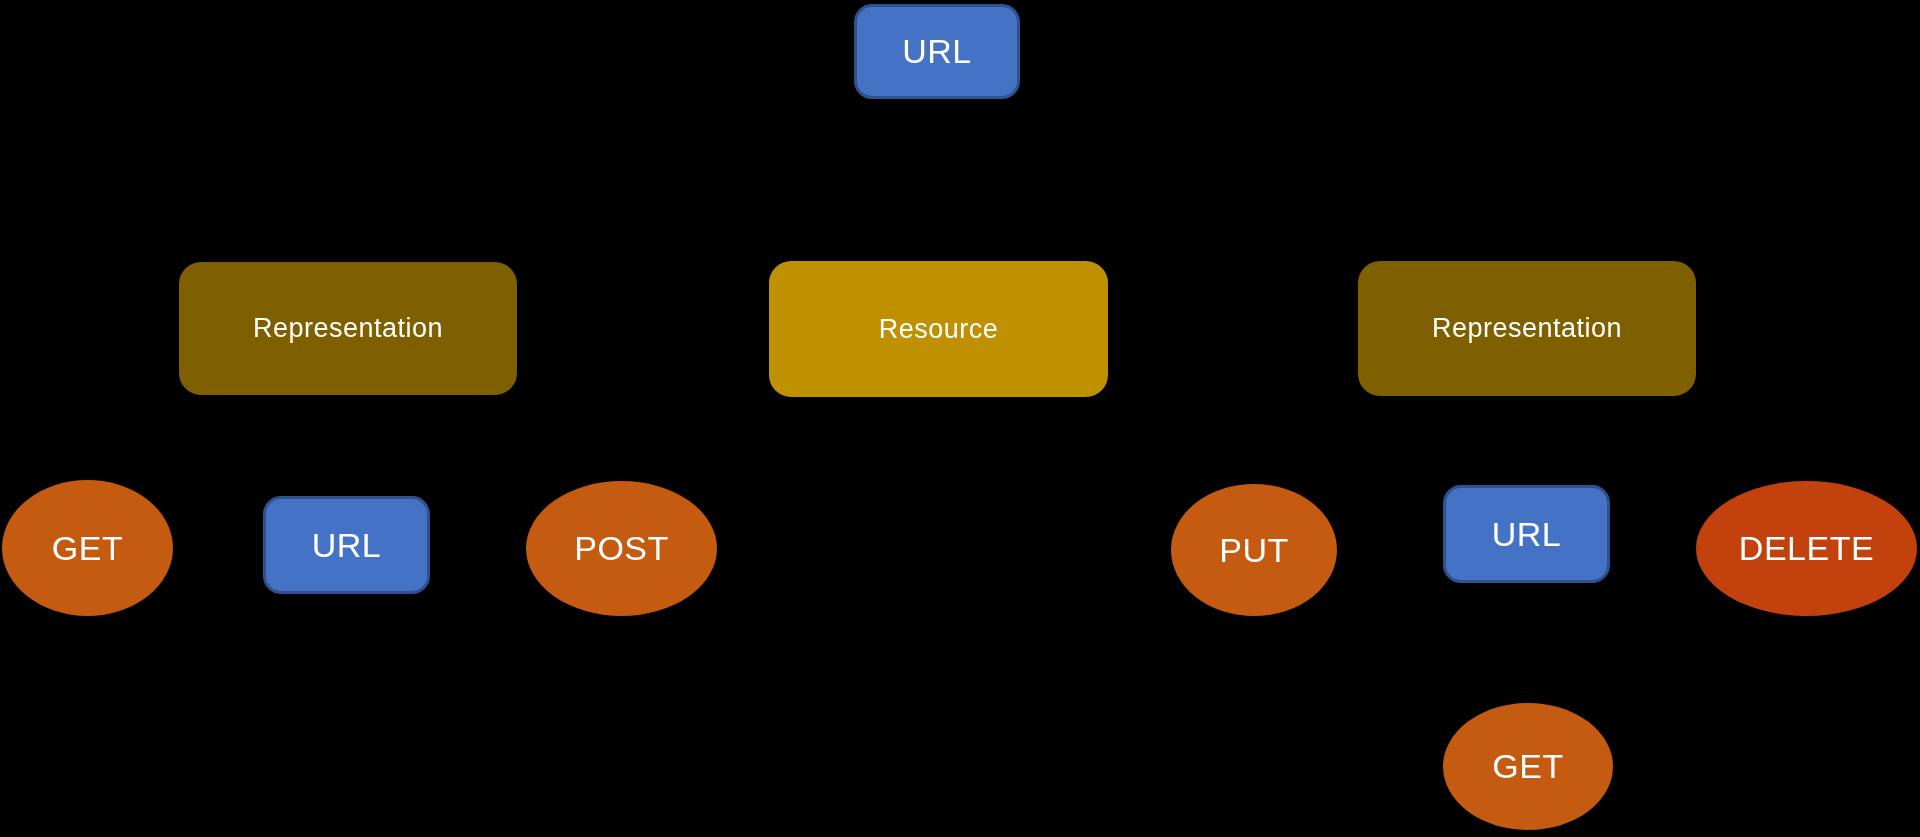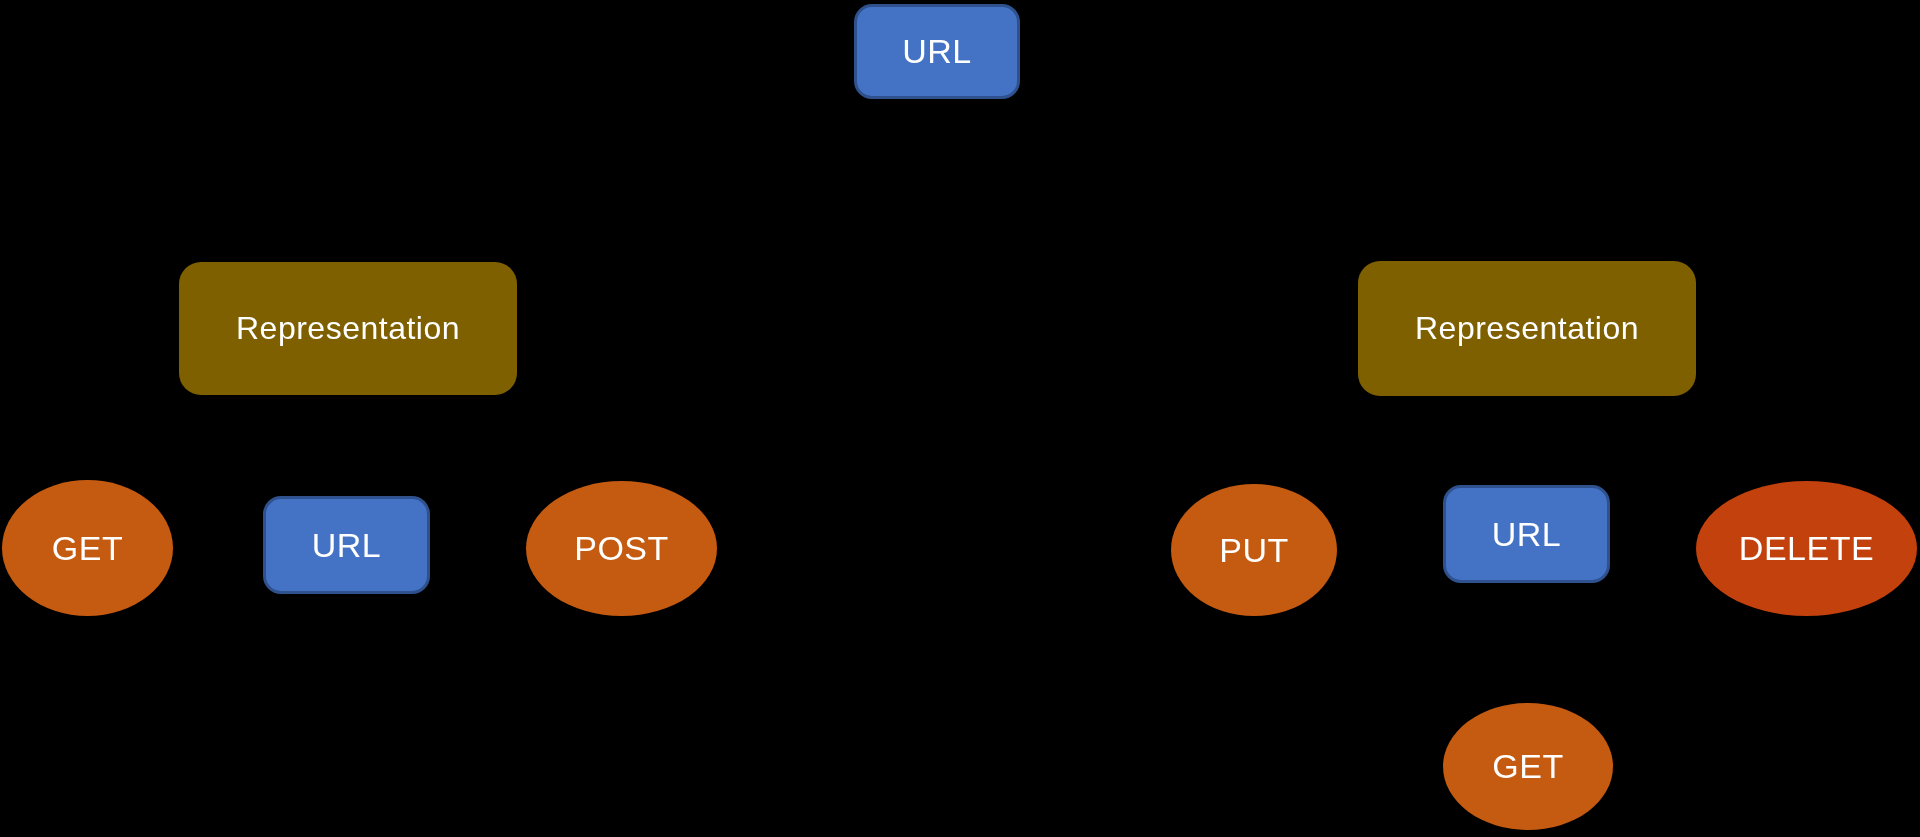--- a/index.html
+++ b/index.html
@@ -27,21 +27,21 @@
   .rect {
     border-radius: 22px;
   }
   .rect.blue {
     border: 3px solid #2F528F;
     border-radius: 18px;
   }
   .ellipse {
     border-radius: 50%;
   }
-  .label-lg { font-size: 32px; letter-spacing: 0.5px; }
+  .label-lg { font-size: 27px; letter-spacing: 0.5px; }
   .label-md { font-size: 34px; letter-spacing: 0.5px; }
 
   
   .n-url-top   { left: 854px;  top: 4px;   width: 166px; height: 95px;  }
   .n-rep-left  { left: 179px;  top: 262px; width: 338px; height: 133px; }
   .n-resource  { left: 769px;  top: 261px; width: 339px; height: 136px; }
   .n-rep-right { left: 1358px; top: 261px; width: 338px; height: 135px; }
   .n-get-left  { left: 2px;    top: 480px; width: 171px; height: 136px; }
   .n-url-left  { left: 263px;  top: 496px; width: 167px; height: 98px;  }
   .n-post      { left: 526px;  top: 481px; width: 191px; height: 135px; }
@@ -56,20 +56,23 @@
 <div class="canvas">
 
   <div class="node rect blue n-url-top" style="background-color: rgb(68, 114, 196);">
     <span class="label-md">URL</span>
   </div>
 
   <div class="node rect n-rep-left" style="background-color: rgb(127, 96, 0);">
     <span class="label-lg">Representation</span>
   </div>
 
+  <div class="node rect n-resource" style="background-color: rgb(191, 144, 0);">
+    <span class="label-lg">Resource</span>
+  </div>
 
   <div class="node rect n-rep-right" style="background-color: rgb(127, 96, 0);">
     <span class="label-lg">Representation</span>
   </div>
 
   <div class="node ellipse n-get-left" style="background-color: rgb(197, 90, 17);">
     <span class="label-md">GET</span>
   </div>
 
   <div class="node rect blue n-url-left" style="background-color: rgb(68, 114, 196);">

